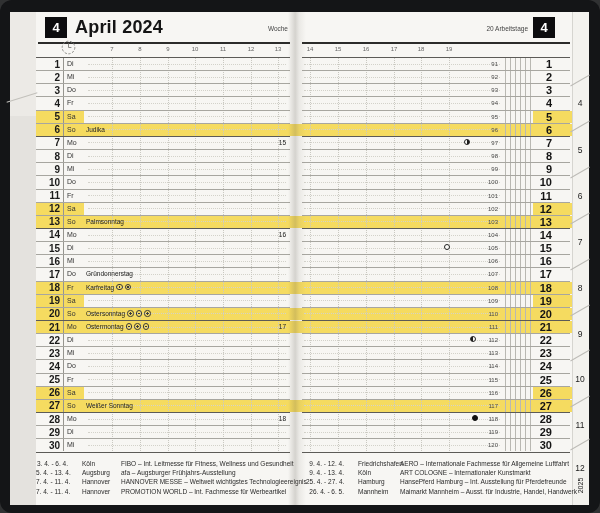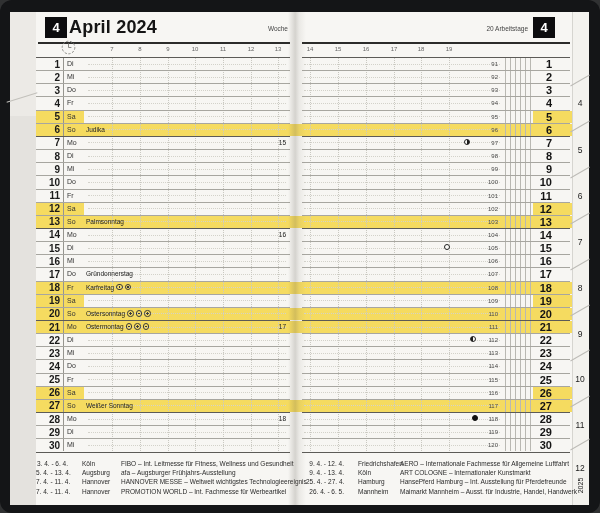--- a/index.html
+++ b/index.html
@@ -8,21 +8,21 @@
   #paper{position:absolute;left:10px;top:12px;width:578px;height:493px;background:#f7f6f3;}
   #left-strip{position:absolute;left:10px;top:12px;width:26px;height:493px;background:#eceae6;}
   #left-strip .below-cut{position:absolute;left:0;top:104px;width:26px;height:389px;background:#e4e2de;}
   #left-cut{position:absolute;left:6px;top:97px;width:32px;height:1px;background:#c2c0bb;transform:rotate(-17deg);}
   #tab-strip{position:absolute;left:572px;top:12px;width:16px;height:493px;background:#f3f2ee;border-left:1px solid #d6d5d0;}
   #gutter{position:absolute;left:288px;top:12px;width:18px;height:493px;background:linear-gradient(90deg,rgba(0,0,0,0) 0%,rgba(90,85,75,0.22) 40%,rgba(120,115,105,0.10) 62%,rgba(0,0,0,0) 100%);pointer-events:none;z-index:40;}
   
   .month-box{position:absolute;top:17px;width:22px;height:21px;background:#0d0d0f;color:#fff;font-size:13px;font-weight:bold;display:flex;align-items:center;justify-content:center;z-index:5;}
   #month-box-left{left:45px;}
   #month-box-right{left:533px;}
-  #page-title{position:absolute;left:69px;top:17px;font-size:18px;font-weight:600;color:#151515;letter-spacing:.2px;z-index:5;}
+  #page-title{position:absolute;left:75px;top:17px;font-size:18px;font-weight:600;color:#151515;letter-spacing:.2px;z-index:5;}
   #week-label{position:absolute;left:230px;top:25px;width:58px;text-align:right;font-size:6.5px;color:#444;z-index:5;}
   #workdays-label{position:absolute;left:420px;top:25px;width:108px;text-align:right;font-size:6.5px;color:#444;z-index:5;}
   .head-rule{position:absolute;top:42px;height:2px;background:#2c2c2a;z-index:5;}
   #rule-left{left:38px;width:252px;}
   #rule-right{left:302px;width:268px;}
   
   .hour-label{position:absolute;top:46px;width:14px;margin-left:-7px;text-align:center;font-size:6px;color:#666;z-index:5;}
   .vline{position:absolute;top:57px;height:394px;width:0;border-left:1px dotted #c9c8c1;z-index:3;}
   .vline.solid{border-left:1px solid #b9b8b2;}
   #day-divider{position:absolute;left:63px;top:57px;height:394px;width:1px;background:#96958f;z-index:3;}

